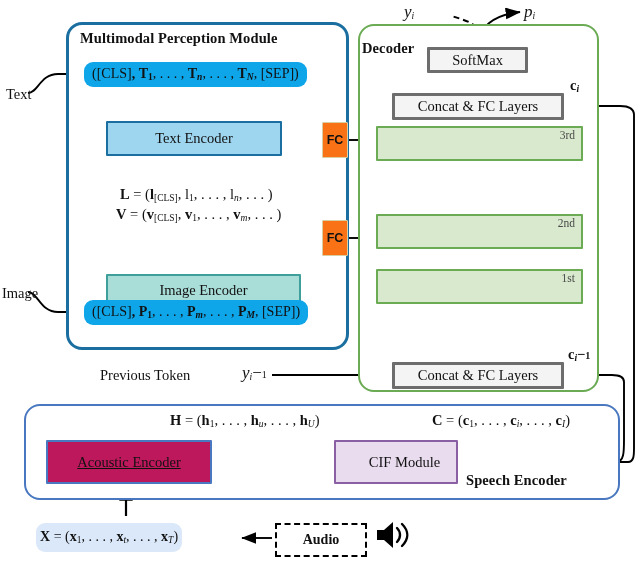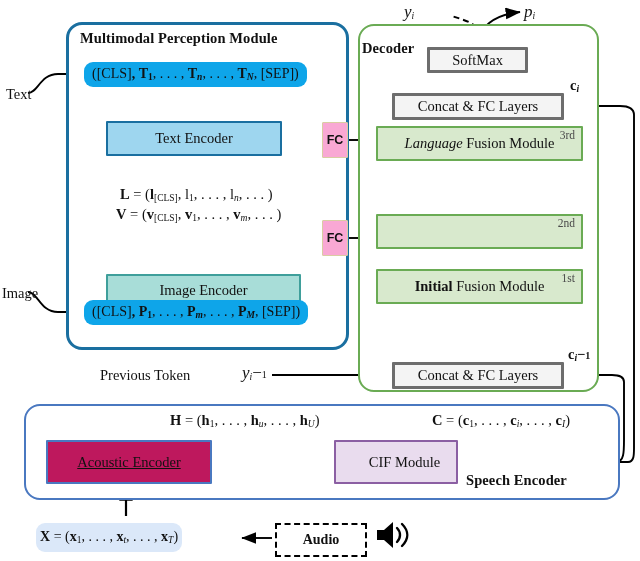--- a/index.html
+++ b/index.html
@@ -31,21 +31,21 @@
   }
   .tok-teal{background:#0ea5e9;}
   .tok-blue{background:#dbe8f9;}
 
   
   .box{border-radius:1px;font-size:14.5px;box-sizing:border-box;}
   .box-text-enc   {background:#9ed6ef;border:2.6px solid #1a6fa0;}
   .box-image-enc  {background:#a8ddd8;border:2.2px solid #3f9f9b;margin-top:24px;}
   .box-fusion     {background:#d8e9cd;border:2.6px solid #6aab54;}
   .box-gray       {background:#f4f4f4;border:3px solid #6d6d6d;}
-  .box-fc         {background:#f9a8d4;border:1.2px solid #d9cda2;
+  .box-fc         {background:#f97316;border:1.2px solid #d9cda2;
                    font-family:"Liberation Sans",sans-serif;font-weight:bold;font-size:12.5px;}
   .box-acoustic   {background:#be185d;border:2.2px solid #4a78c0;text-decoration:underline;}
   .box-cif        {background:#e9dcee;border:2.2px solid #8b5fa3;padding-left:17px;}
   .box-audio      {background:#ffffff;border:2.6px dashed #000;
                    font-weight:bold;font-size:14px;
                    font-family:"Liberation Serif",serif;}
 
   .ord{position:absolute;right:6px;top:1px;font-size:11.5px;color:#4a4a4a;}
 
   .lbl{font-size:14.5px;white-space:nowrap;}
@@ -170,34 +170,28 @@
 </div>
 
 <div class="abs box box-gray ctr" style="left:392px;top:93px;width:172px;height:27px;">
   <span>Concat &amp; FC Layers</span>
 </div>
 
 <div class="abs lbl mathv" style="left:570px;top:77px;">c<span class="subi">i</span></div>
 
 <div class="abs box box-fusion" style="left:376px;top:126px;width:207px;height:35px;position:absolute;">
   <span class="ord">3rd</span>
-  <div class="ctr" style="width:100%;height:100%;">
-    <span><i class="mi">Language</i><span> Fusion Module</span></span>
-  </div>
 </div>
 
 <div class="abs box box-fusion" style="left:376px;top:214px;width:207px;height:35px;">
   <span class="ord">2nd</span>
 </div>
 
 <div class="abs box box-fusion" style="left:376px;top:269px;width:207px;height:35px;">
   <span class="ord">1st</span>
-  <div class="ctr" style="width:100%;height:100%;">
-    <span><b>Initial</b><span> Fusion Module</span></span>
-  </div>
 </div>
 
 <div class="abs box box-gray ctr" style="left:392px;top:362px;width:172px;height:27px;">
   <span>Concat &amp; FC Layers</span>
 </div>
 
 <div class="abs lbl mathv" style="left:568px;top:346px;">c<span class="subi">i</span>−<span style="font-size:10px;">1</span></div>
 
 <div class="abs lbl" style="left:100px;top:367px;">Previous Token</div>
 <div class="abs lbl" style="left:242px;top:363px;font-size:17px;"><i class="mi">y</i><span class="subi">i</span>−<span style="font-size:10px;">1</span></div>

